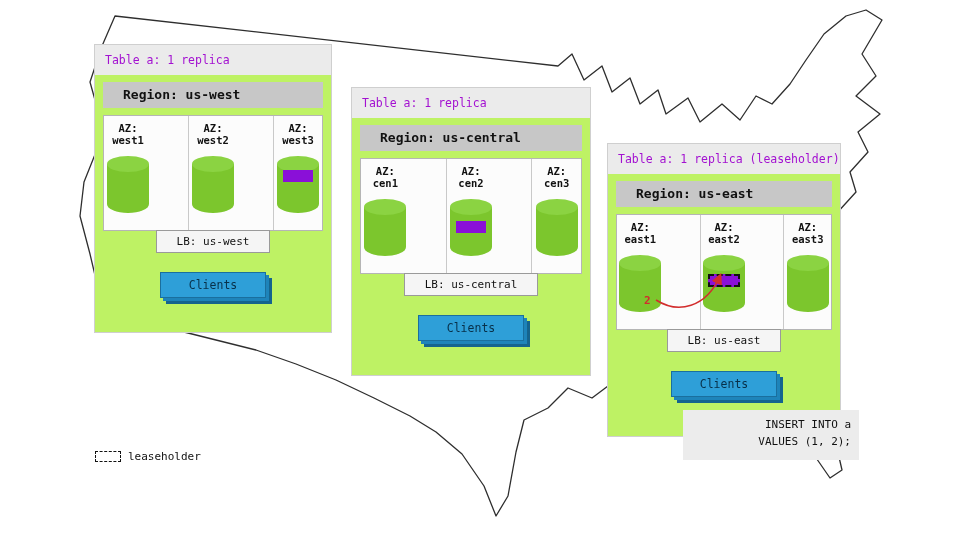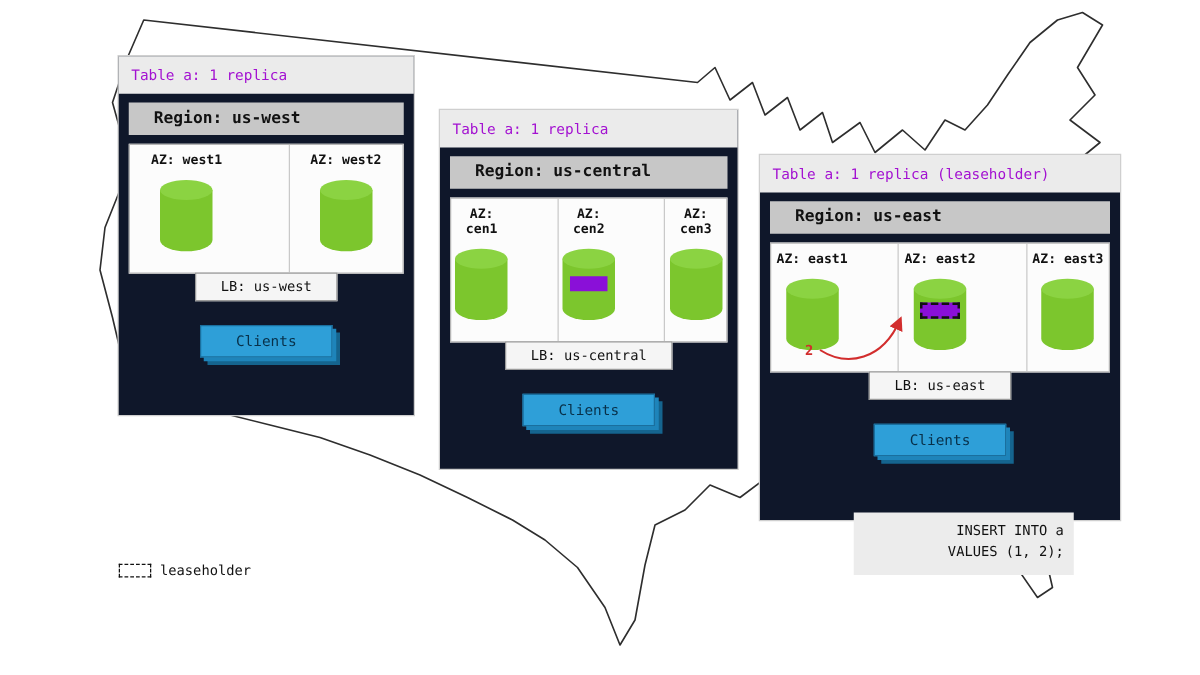--- a/index.html
+++ b/index.html
@@ -2,21 +2,21 @@
 <html><head>
 <meta charset="utf-8">
 <style>
   html,body{margin:0;padding:0;background:#fff;}
   .stage{
     position:relative;width:960px;height:540px;overflow:hidden;background:#fff;
     font-family:"DejaVu Sans Mono","Liberation Mono",monospace;
   }
   .map-svg{position:absolute;left:0;top:0;}
 
-  .panel{position:absolute;background:#0f172a;box-shadow:0 0 0 1px #cfcfcf;}
+  .panel{position:absolute;background:#bef264;box-shadow:0 0 0 1px #cfcfcf;}
   .panel-header{
     height:30px;line-height:30px;background:#ebebeb;
     padding-left:10px;font-size:11.5px;color:#a311d1;white-space:nowrap;
   }
   .region-band{
     margin:7px 8px 0 8px;height:26px;line-height:26px;background:#c7c7c7;
     padding-left:20px;font-size:13px;color:#111;font-weight:bold;
   }
   .az-box{
     margin:7px 8px 0 8px;background:#fcfcfc;border:1px solid #b5b5b5;
@@ -94,20 +94,30 @@
       </div>
       <div class="az-cell">
         <div class="az-label">AZ: west2</div>
         <div class="cyl-wrap">
           <svg width="46" height="62" viewBox="0 0 46 62">
             <path d="M2 10 L2 50 A21 9 0 0 0 44 50 L44 10 Z" fill="#7cc62d"></path>
             <ellipse cx="23" cy="10" rx="21" ry="8" fill="#8bd342"></ellipse>
           </svg>
         </div>
       </div>
+      <div class="az-cell">
+        <div class="az-label">AZ: west3</div>
+        <div class="cyl-wrap">
+          <svg width="46" height="62" viewBox="0 0 46 62">
+            <path d="M2 10 L2 50 A21 9 0 0 0 44 50 L44 10 Z" fill="#7cc62d"></path>
+            <ellipse cx="23" cy="10" rx="21" ry="8" fill="#8bd342"></ellipse>
+          </svg>
+          <div class="replica pos-top"></div>
+        </div>
+      </div>
     </div>
     <div class="lb-box">LB: us-west</div>
     <div class="clients">Clients</div>
   </div>
 
   <div class="panel" style="left:352px;top:88px;width:238px;height:287px;">
     <div class="panel-header">Table a: 1 replica</div>
     <div class="region-band">Region: us-central</div>
     <div class="az-box">
       <div class="az-cell">
@@ -136,21 +146,21 @@
             <path d="M2 10 L2 50 A21 9 0 0 0 44 50 L44 10 Z" fill="#7cc62d"></path>
             <ellipse cx="23" cy="10" rx="21" ry="8" fill="#8bd342"></ellipse>
           </svg>
         </div>
       </div>
     </div>
     <div class="lb-box">LB: us-central</div>
     <div class="clients">Clients</div>
   </div>
 
-  <div class="panel" style="left:608px;top:124px;width:288px;height:292px;">
+  <div class="panel" style="left:608px;top:144px;width:232px;height:292px;">
     <div class="panel-header">Table a: 1 replica (leaseholder)</div>
     <div class="region-band">Region: us-east</div>
     <div class="az-box">
       <div class="az-cell">
         <div class="az-label">AZ: east1</div>
         <div class="cyl-wrap">
           <svg width="46" height="62" viewBox="0 0 46 62">
             <path d="M2 10 L2 50 A21 9 0 0 0 44 50 L44 10 Z" fill="#7cc62d"></path>
             <ellipse cx="23" cy="10" rx="21" ry="8" fill="#8bd342"></ellipse>
           </svg>

